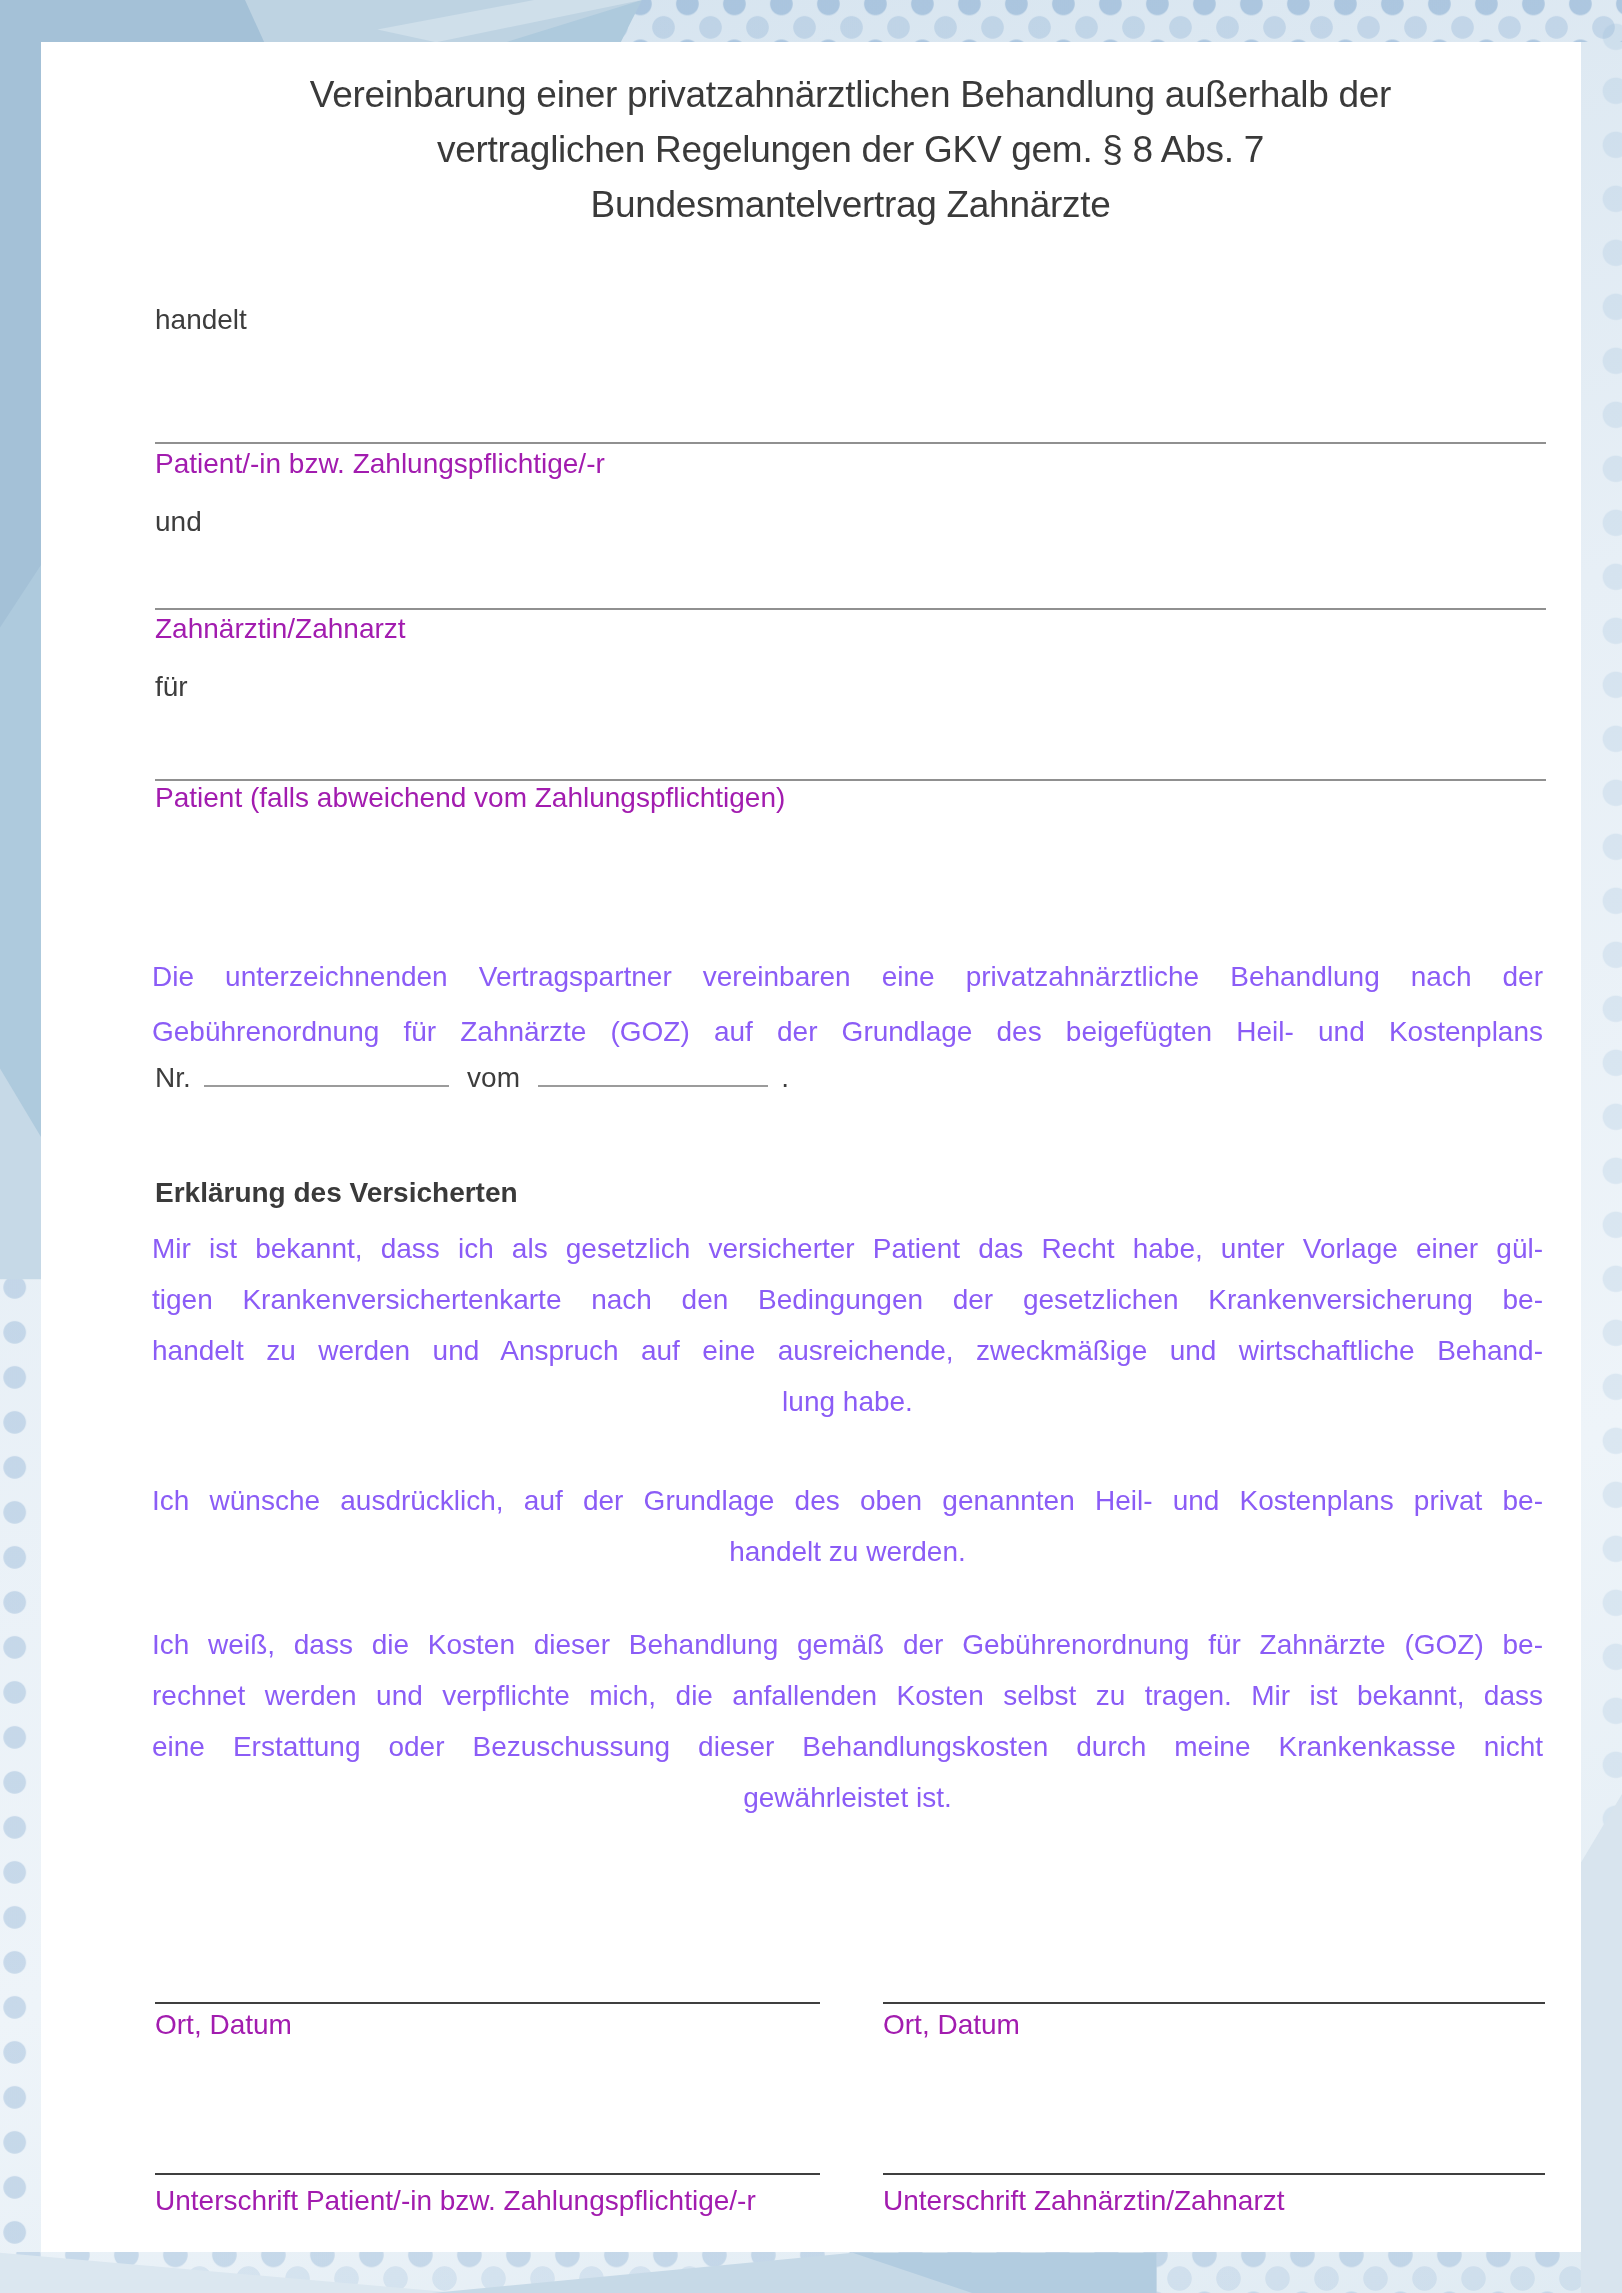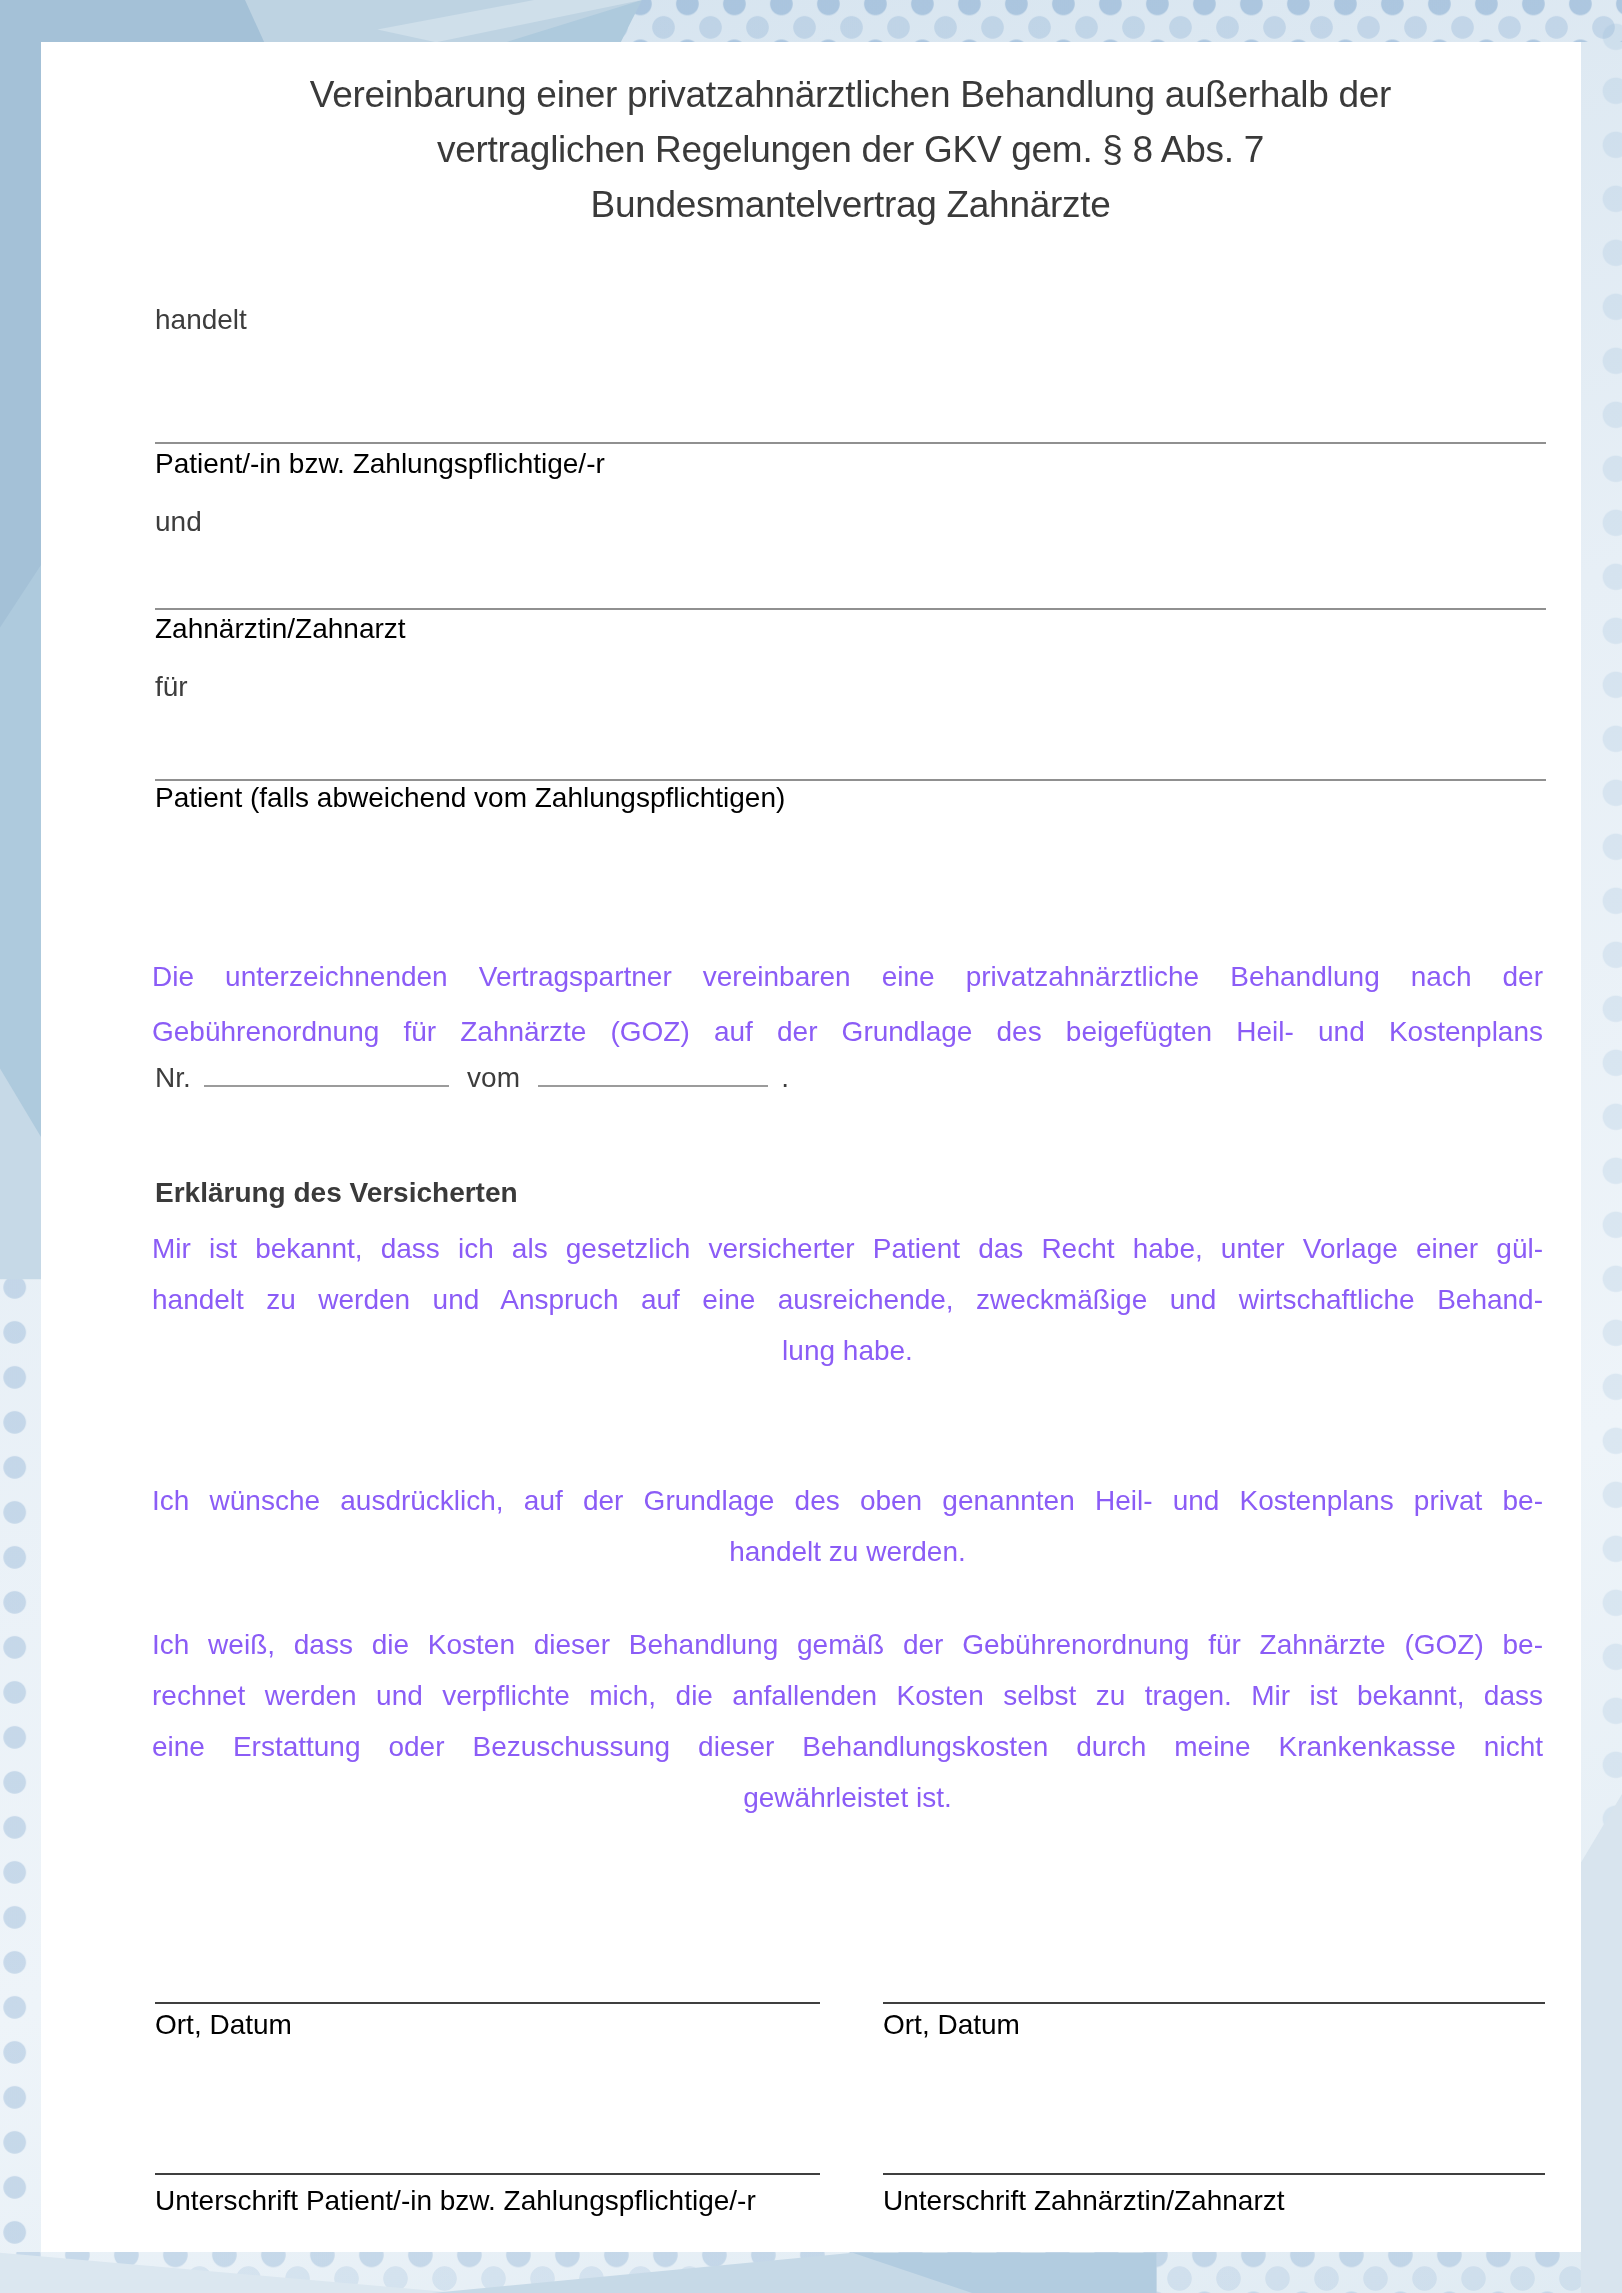--- a/index.html
+++ b/index.html
@@ -22,21 +22,21 @@
   .dots-right{left:1581px;top:0;width:41px;height:2252px;
     background-image:radial-gradient(circle,rgba(150,185,215,.22) 12.7px,rgba(150,185,215,0) 13.7px);
     background-size:54px 54px;background-position:7.8px 9.8px;}
 
   .sheet{position:absolute;left:41px;top:42px;width:1540px;height:2210px;background:#ffffff;}
 
   .abs{position:absolute;}
   .title{left:114px;top:24.5px;width:1391px;text-align:center;
          font-size:37px;line-height:55px;font-weight:normal;color:#3a3a3a;letter-spacing:-0.3px;}
   .body-text{font-size:28px;color:#3d3d3d;}
-  .label-text{font-size:28px;color:#000000;text-align:center;}
+  .label-text{font-size:28px;color:#a21caf;text-align:center;}
   .rule{height:2px;background:#909090;}
   .sig-rule{height:2px;background:#3f3f3f;}
   .para{left:111px;width:1391px;font-size:28px;color:#8b5cf6;}
   .para .jline{text-align:justify;text-align-last:justify;}
   .para .jlast{text-align:center;}
   .lh56{line-height:55px;}
   .lh52{line-height:51px;}
   .heading{left:114px;width:1391px;font-size:28px;font-weight:bold;color:#3a3a3a;}
   .nr-row{left:114px;width:1391px;display:flex;align-items:baseline;font-size:28px;color:#3d3d3d;}
   .blank{display:inline-block;height:19.6px;border-bottom:2px solid #9b9b9b;}
@@ -98,20 +98,21 @@
       <span class="blank blank-nr"></span>
       <span>vom</span>
       <span class="blank blank-vom"></span>
       <span>.</span>
     </div>
 
     <div class="abs heading" style="top:1135px;">Erklärung des Versicherten</div>
 
     <div class="abs para lh52" style="top:1181px;">
       <div class="jline">Mir ist bekannt, dass ich als gesetzlich versicherter Patient das Recht habe, unter Vorlage einer gül-</div>
+      <div class="jline">tigen Krankenversichertenkarte nach den Bedingungen der gesetzlichen Krankenversicherung be-</div>
       <div class="jline">handelt zu werden und Anspruch auf eine ausreichende, zweckmäßige und wirtschaftliche Behand-</div>
       <div class="jlast">lung habe.</div>
     </div>
 
     <div class="abs para lh52" style="top:1433px;">
       <div class="jline">Ich wünsche ausdrücklich, auf der Grundlage des oben genannten Heil- und Kostenplans privat be-</div>
       <div class="jlast">handelt zu werden.</div>
     </div>
 
     <div class="abs para lh52" style="top:1577px;">

